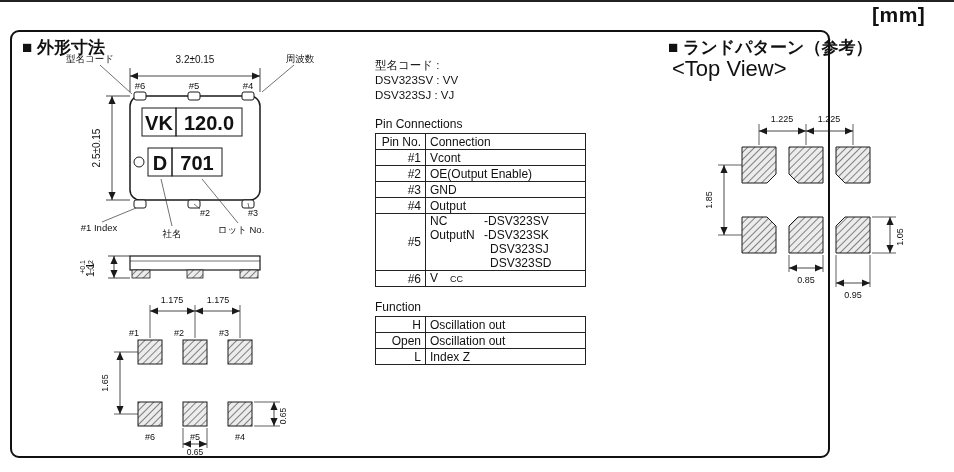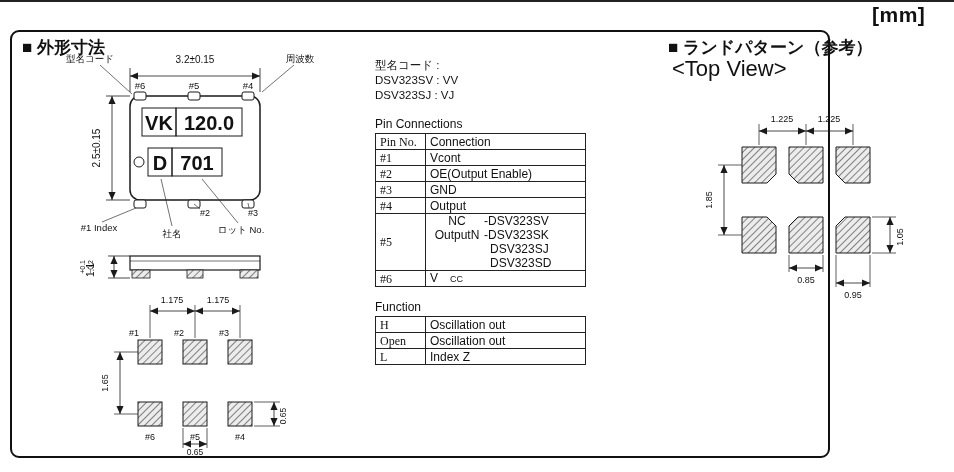--- a/index.html
+++ b/index.html
@@ -20,24 +20,24 @@
   .sec-title { position:absolute; font-size:17px; font-weight:bold; white-space:nowrap; }
   .topview-label { position:absolute; font-size:22px; white-space:nowrap; }
   .svg-abs { position:absolute; }
   svg text { font-family:"Liberation Sans","DejaVu Sans",sans-serif; fill:#111; }
 
   .mid-col { position:absolute; left:363px; top:26px; width:216px; }
   .model-codes { font-size:11.5px; line-height:15px; margin-bottom:14px; }
   .tbl-title { font-size:12px; line-height:15px; margin-bottom:1px; }
   table.dtable { border-collapse:collapse; font-size:12px; margin-bottom:13px; }
   table.dtable td { border:1px solid #222; padding:0 4px; height:16px; line-height:14px; vertical-align:middle; }
-  table.dtable td.c1 { width:50px; text-align:left;font-family:Liberation Serif, serif; }
+  table.dtable td.c1 { width:50px; text-align:right; }
   table.dtable td.c2 { width:160px; }
   .p5 { display:flex; line-height:14px; }
-  .p5l { width:54px;text-align:center; }
+  .p5l { width:54px; }
   .p5r { flex:1; }
   .p5r .ind { padding-left:6px; }
   .sub { font-size:9px;padding-left:12px; }
 </style>
 </head>
 <body>
 
 <div class="page">
   <div class="top-rule"></div>
   <div class="unit-label">[mm]</div>

